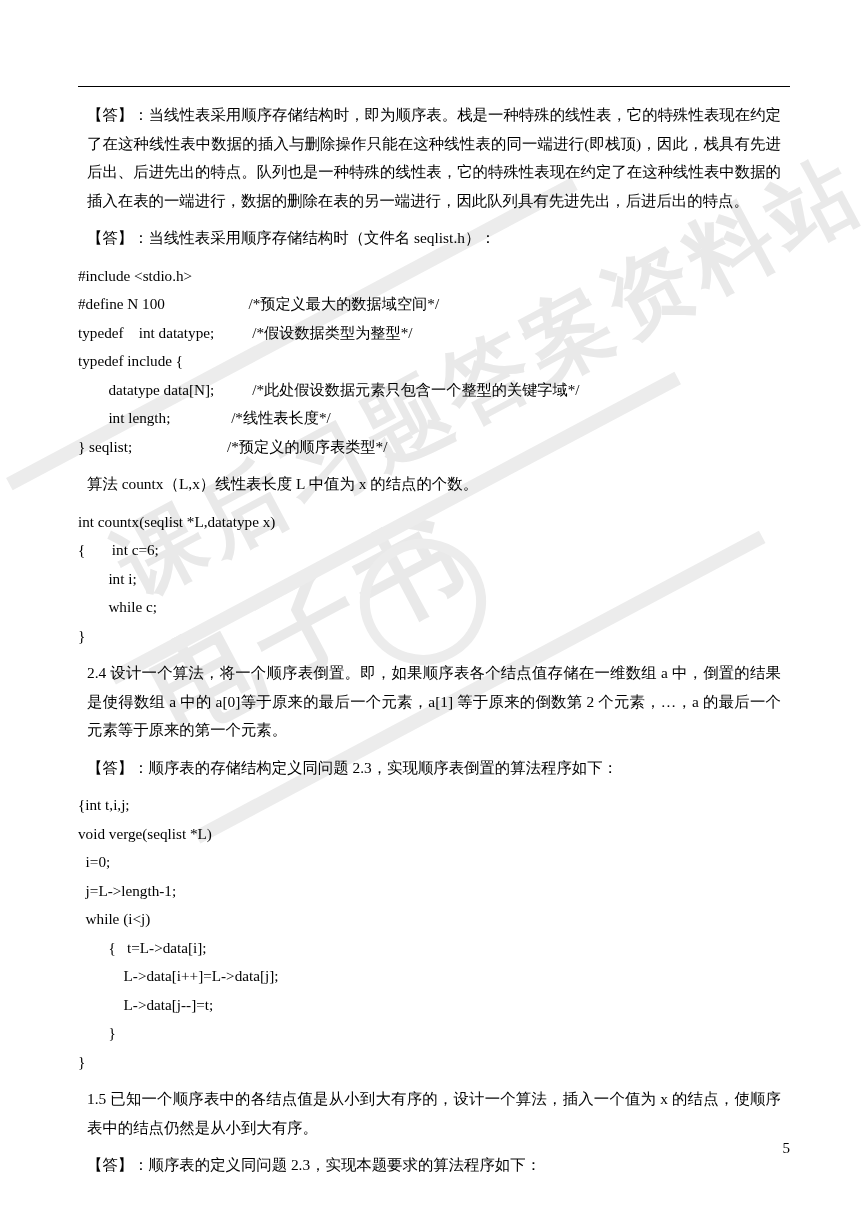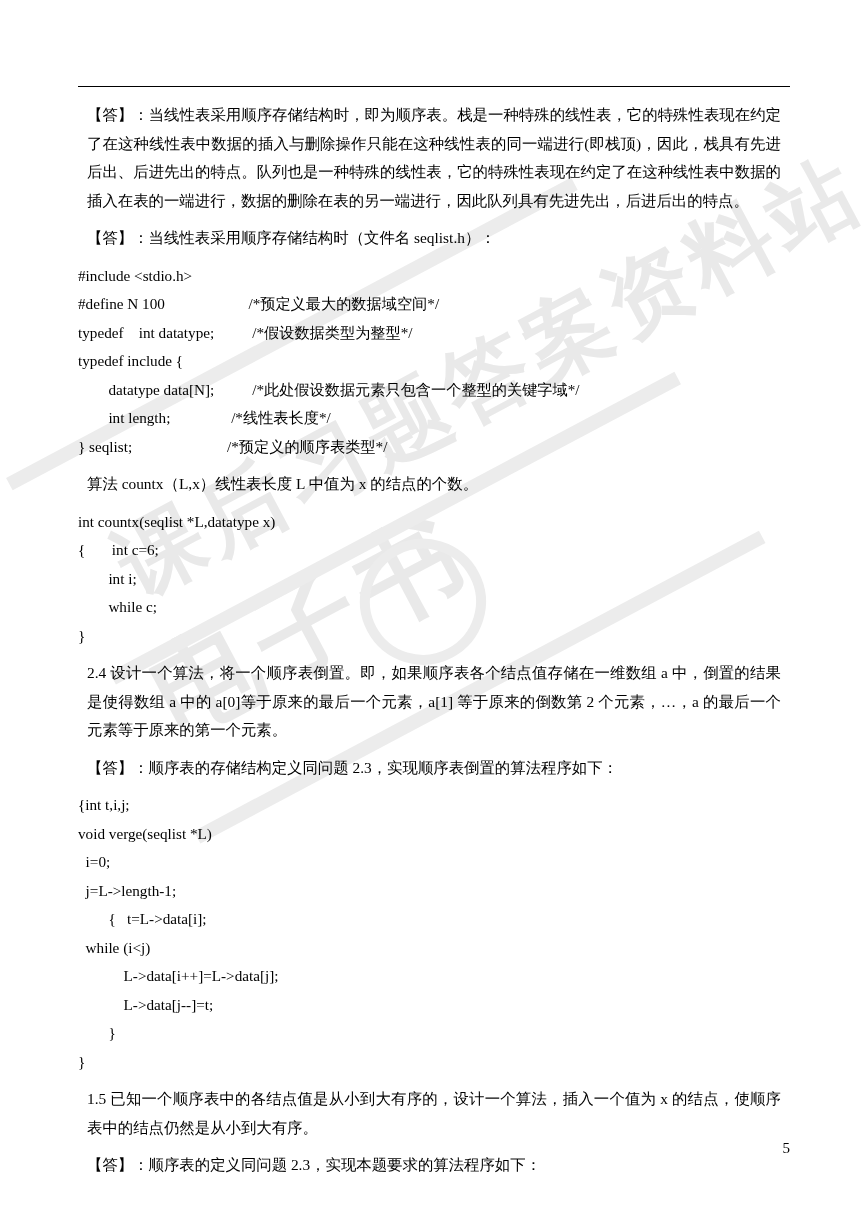--- a/index.html
+++ b/index.html
@@ -111,22 +111,22 @@
     <p class="code">{       int c=6;</p>
     <p class="code">        int i;</p>
     <p class="code">        while c;</p>
     <p class="code">}</p>
     <p class="para just">2.4  设计一个算法，将一个顺序表倒置。即，如果顺序表各个结点值存储在一维数组 a 中，倒置的结果是使得数组  a  中的  a[0]等于原来的最后一个元素，a[1]  等于原来的倒数第  2  个元素，…，a 的最后一个元素等于原来的第一个元素。</p>
     <p class="para">【答】：顺序表的存储结构定义同问题 2.3，实现顺序表倒置的算法程序如下：</p>
     <p class="code">{int t,i,j;</p>
     <p class="code">void verge(seqlist *L)</p>
     <p class="code">  i=0;</p>
     <p class="code">  j=L-&gt;length-1;</p>
+    <p class="code">  while (i&lt;j)</p>
     <p class="code">        {   t=L-&gt;data[i];</p>
-    <p class="code">  while (i&lt;j)</p>
     <p class="code">            L-&gt;data[i++]=L-&gt;data[j];</p>
     <p class="code">            L-&gt;data[j--]=t;</p>
     <p class="code">        }</p>
     <p class="code">}</p>
     <p class="para just">1.5 已知一个顺序表中的各结点值是从小到大有序的，设计一个算法，插入一个值为 x 的结点，使顺序表中的结点仍然是从小到大有序。</p>
     <p class="para">【答】：顺序表的定义同问题 2.3，实现本题要求的算法程序如下：</p>
   </div>
 
   <div class="pagenum">5</div>
 </div>

